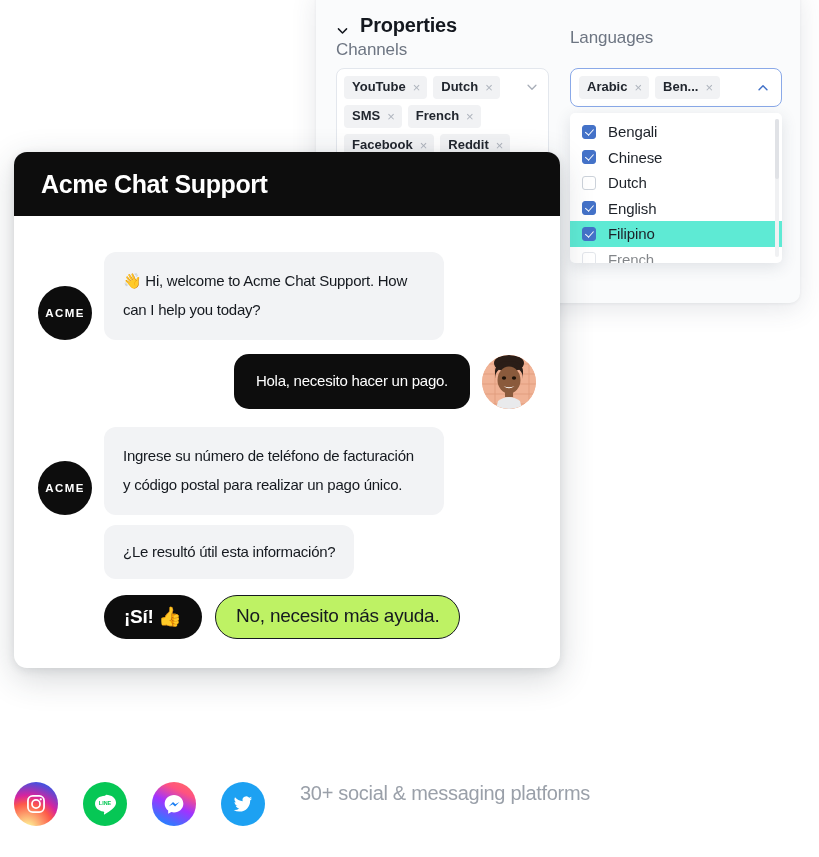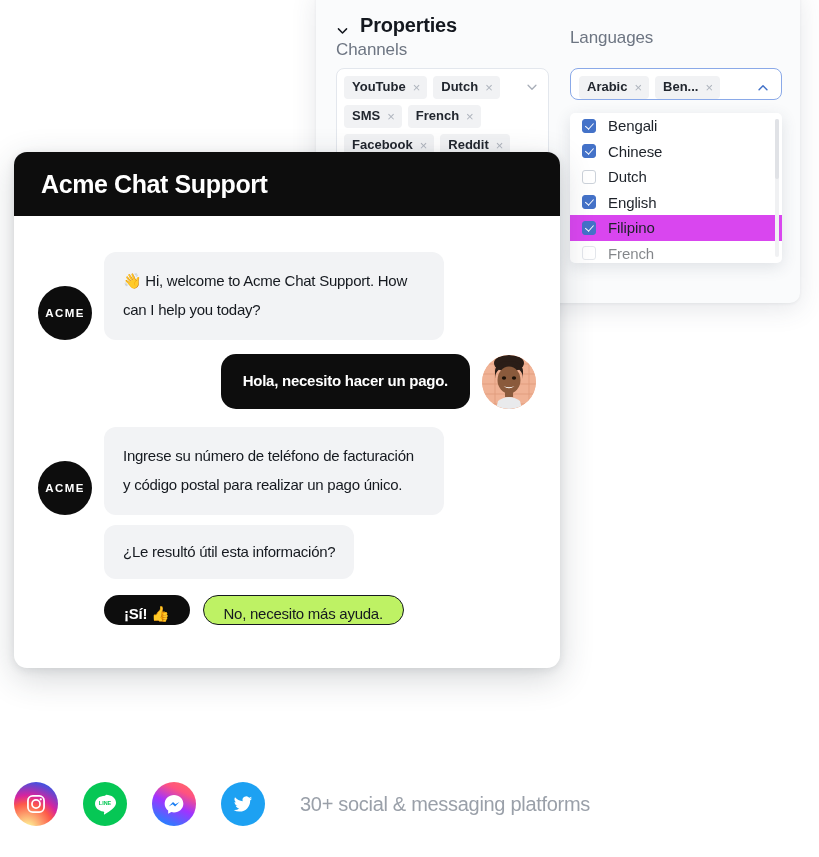--- a/index.html
+++ b/index.html
@@ -66,21 +66,21 @@
     left: 20px;
     top: 80px;
     width: 213px;
     height: 96px;
     padding: 7px 7px;
   }
   .ms-languages {
     left: 254px;
     top: 80px;
     width: 212px;
-    height: 32px;
+    height: 39px;
     border: 1.5px solid #8aa9e8;
     padding: 7px 8px;
   }
   .chips {
     display: flex;
     flex-wrap: wrap;
     gap: 6px 6px;
     align-content: flex-start;
   }
   .chip {
@@ -124,21 +124,21 @@
     overflow: hidden;
   }
   .dd-option {
     display: flex;
     align-items: center;
     gap: 12px;
     height: 25.5px;
     padding: 0 12px;
     box-sizing: border-box;
   }
-  .dd-option.highlight { background: #d946ef; }
+  .dd-option.highlight { background: #5eead4; }
   .dd-option.faded { opacity: 0.55; }
   .cbx {
     width: 14px;
     height: 14px;
     border-radius: 3px;
     border: 1px solid #ccd2da;
     background: #ffffff;
     box-sizing: border-box;
     flex: none;
     position: relative;
@@ -254,36 +254,35 @@
   .bubble.bot {
     background: #f2f3f5;
     color: #15191f;
   }
   .bubble.user {
     background: #0d0d0d;
     color: #ffffff;
     border-radius: 15px;
     padding: 12px 22px 14px 22px;
     max-width: 360px;
-    font-weight: bold;
   }
   .bubble.compact {
     padding: 12px 19px 13px 19px;
   }
 
   .quickreplies {
     display: flex;
     gap: 13px;
     padding: 10px 24px 0 90px;
   }
   .qr {
-    font-size: 15px;
+    font-size: 19px;
     letter-spacing: -0.25px;
     border-radius: 22px;
-    padding: 9px 20px 2px 20px;
+    padding: 9px 20px 11px 20px;
     box-sizing: border-box;
     white-space: nowrap;
     display: inline-flex;
     align-items: center;
     gap: 7px;
   }
   .qr.primary {
     background: #0d0d0d;
     color: #ffffff;
     font-weight: bold;
@@ -293,21 +292,21 @@
     color: #15191f;
     border: 1.5px solid #15191f;
   }
 
   
   .social-row {
     position: absolute;
     left: 14px;
     top: 782px;
     display: flex;
-    align-items: center;
+    align-items: flex-start;
     gap: 12px;
   }
   .social-icon {
     width: 44px; height: 44px;
     border-radius: 50%;
     margin-right: 13px;
     position: relative;
     flex: none;
     display: flex;
     align-items: center;
@@ -385,21 +384,21 @@
         <span>Ben...</span>
         <span class="chip-x">×</span>
       </span>
     </div>
     <svg class="ms-caret blue" viewBox="0 0 16 16">
       <path d="M3.5 10 L8 5.5 L12.5 10" fill="none" stroke="#4472c8" stroke-width="1.7" stroke-linecap="round" stroke-linejoin="round"></path>
     </svg>
   </div>
 
   <div class="dropdown">
-    <div class="dd-option" style="">
+    <div class="dd-option" style="margin-top:6px">
       <span class="cbx checked"></span>
       <span class="dd-label">Bengali</span>
     </div>
     <div class="dd-option">
       <span class="cbx checked"></span>
       <span class="dd-label">Chinese</span>
     </div>
     <div class="dd-option">
       <span class="cbx"></span>
       <span class="dd-label">Dutch</span>

